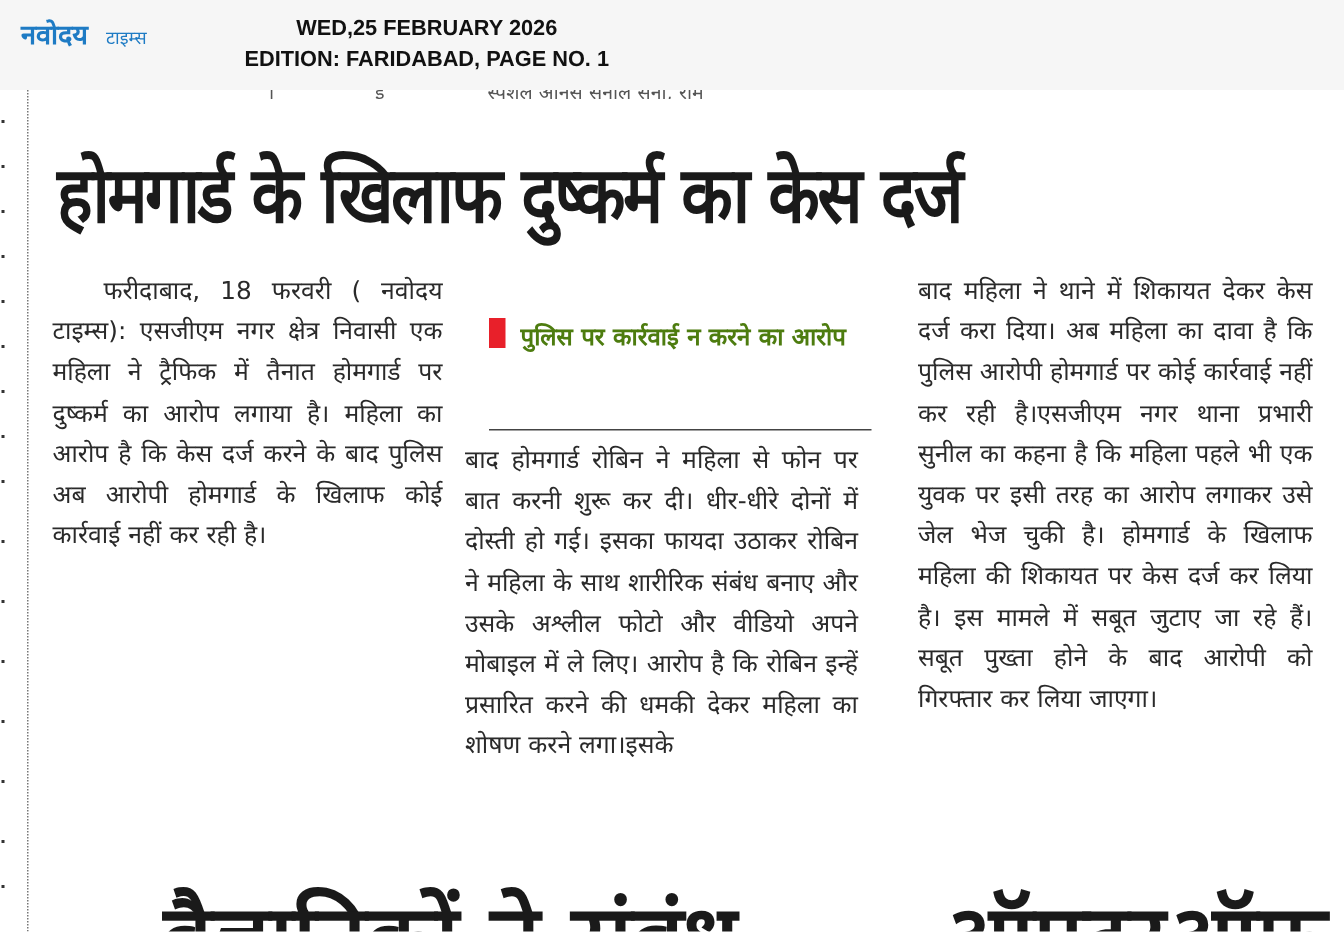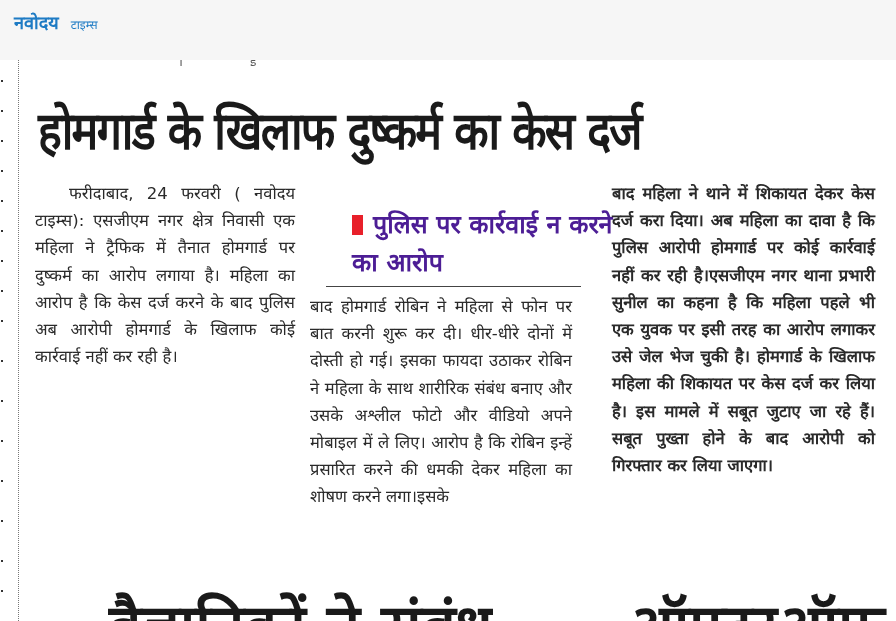--- a/index.html
+++ b/index.html
@@ -60,24 +60,24 @@
     font-family:"DejaVu Sans", sans-serif;
     font-size:16.5px;
     line-height:27.2px;
     color:#2a2a2a;
     text-align:justify;
   }
   .col p { margin:0; }
   .col .indent { text-indent:34px; }
   .col1 { left:35px; top:120px; width:260px; }
   .col2 { left:310px; top:233px; width:262px; }
-  .col3 { left:612px; top:120px; width:263px;font-weight:bold; }
+  .col3 { left:612px; top:120px; width:263px; }
   .subhead {
     position:absolute; left:326px; top:146px; width:262px;
-    font-weight:bold; font-size:25px; line-height:38px; color:#4c1d95;margin-left:26px;
+    font-weight:bold; font-size:16px; line-height:38px; color:#4d7c0f;
   }
   .subhead .bullet {
     display:inline-block; width:11px; height:20px; background:#e8202a;
     margin-right:10px; vertical-align:-2px;
   }
   .subhead-rule {
     position:absolute; left:326px; top:226px; width:255px; height:0;
     border-top:1.5px solid #444;
   }
   .bottom-head {
@@ -90,20 +90,22 @@
 </style>
 </head>
 <body>
 
 <div class="topbar">
   <div class="logo">
     <span class="main">नवोदय</span>
     <span class="sub">टाइम्स</span>
   </div>
   <div class="edition">
+    <div>WED,25 FEBRUARY 2026</div>
+    <div>EDITION: FARIDABAD, PAGE NO. 1</div>
   </div>
 </div>
 
 <div class="page">
   <div class="edge-dots">
     <span style="top:20px"></span>
       <span style="top:50px"></span>
       <span style="top:80px"></span>
     <span style="top:110px"></span>
       <span style="top:140px"></span>
@@ -117,26 +119,27 @@
     <span style="top:420px"></span>
       <span style="top:460px"></span>
       <span style="top:500px"></span>
     <span style="top:530px"></span>
   </div>
   <div class="dotted-rule"></div>
 
   <div class="cut-line">
     <span style="left:178px">।</span>
     <span style="left:250px">ई</span>
+    <span style="left:325px">स्पेशल ओनर्स सुनील सैनी, राम</span>
   </div>
 
   <h1 class="headline" style="margin:0">होमगार्ड के खिलाफ दुष्कर्म का केस दर्ज</h1>
 
   <div class="col col1">
-    <p class="indent">फरीदाबाद, 24 फरवरी ( नवोदय टाइम्स): एसजीएम नगर क्षेत्र निवासी एक महिला ने ट्रैफिक में तैनात होमगार्ड पर दुष्कर्म का आरोप लगाया है। महिला का आरोप है कि केस दर्ज करने के बाद पुलिस अब आरोपी होमगार्ड के खिलाफ कोई कार्रवाई नहीं कर रही है।</p>
+    <p class="indent">फरीदाबाद, 18 फरवरी ( नवोदय टाइम्स): एसजीएम नगर क्षेत्र निवासी एक महिला ने ट्रैफिक में तैनात होमगार्ड पर दुष्कर्म का आरोप लगाया है। महिला का आरोप है कि केस दर्ज करने के बाद पुलिस अब आरोपी होमगार्ड के खिलाफ कोई कार्रवाई नहीं कर रही है।</p>
   </div>
 
   <div class="subhead">
     <span class="bullet"></span><span>पुलिस पर कार्रवाई न करने का आरोप</span>
   </div>
   <div class="subhead-rule"></div>
 
   <div class="col col2">
     <p>बाद होमगार्ड रोबिन ने महिला से फोन पर बात करनी शुरू कर दी। धीर-धीरे दोनों में दोस्ती हो गई। इसका फायदा उठाकर रोबिन ने महिला के साथ शारीरिक संबंध बनाए और उसके अश्लील फोटो और वीडियो अपने मोबाइल में ले लिए। आरोप है कि रोबिन इन्हें प्रसारित करने की धमकी देकर महिला का शोषण करने लगा।इसके</p>
   </div>

